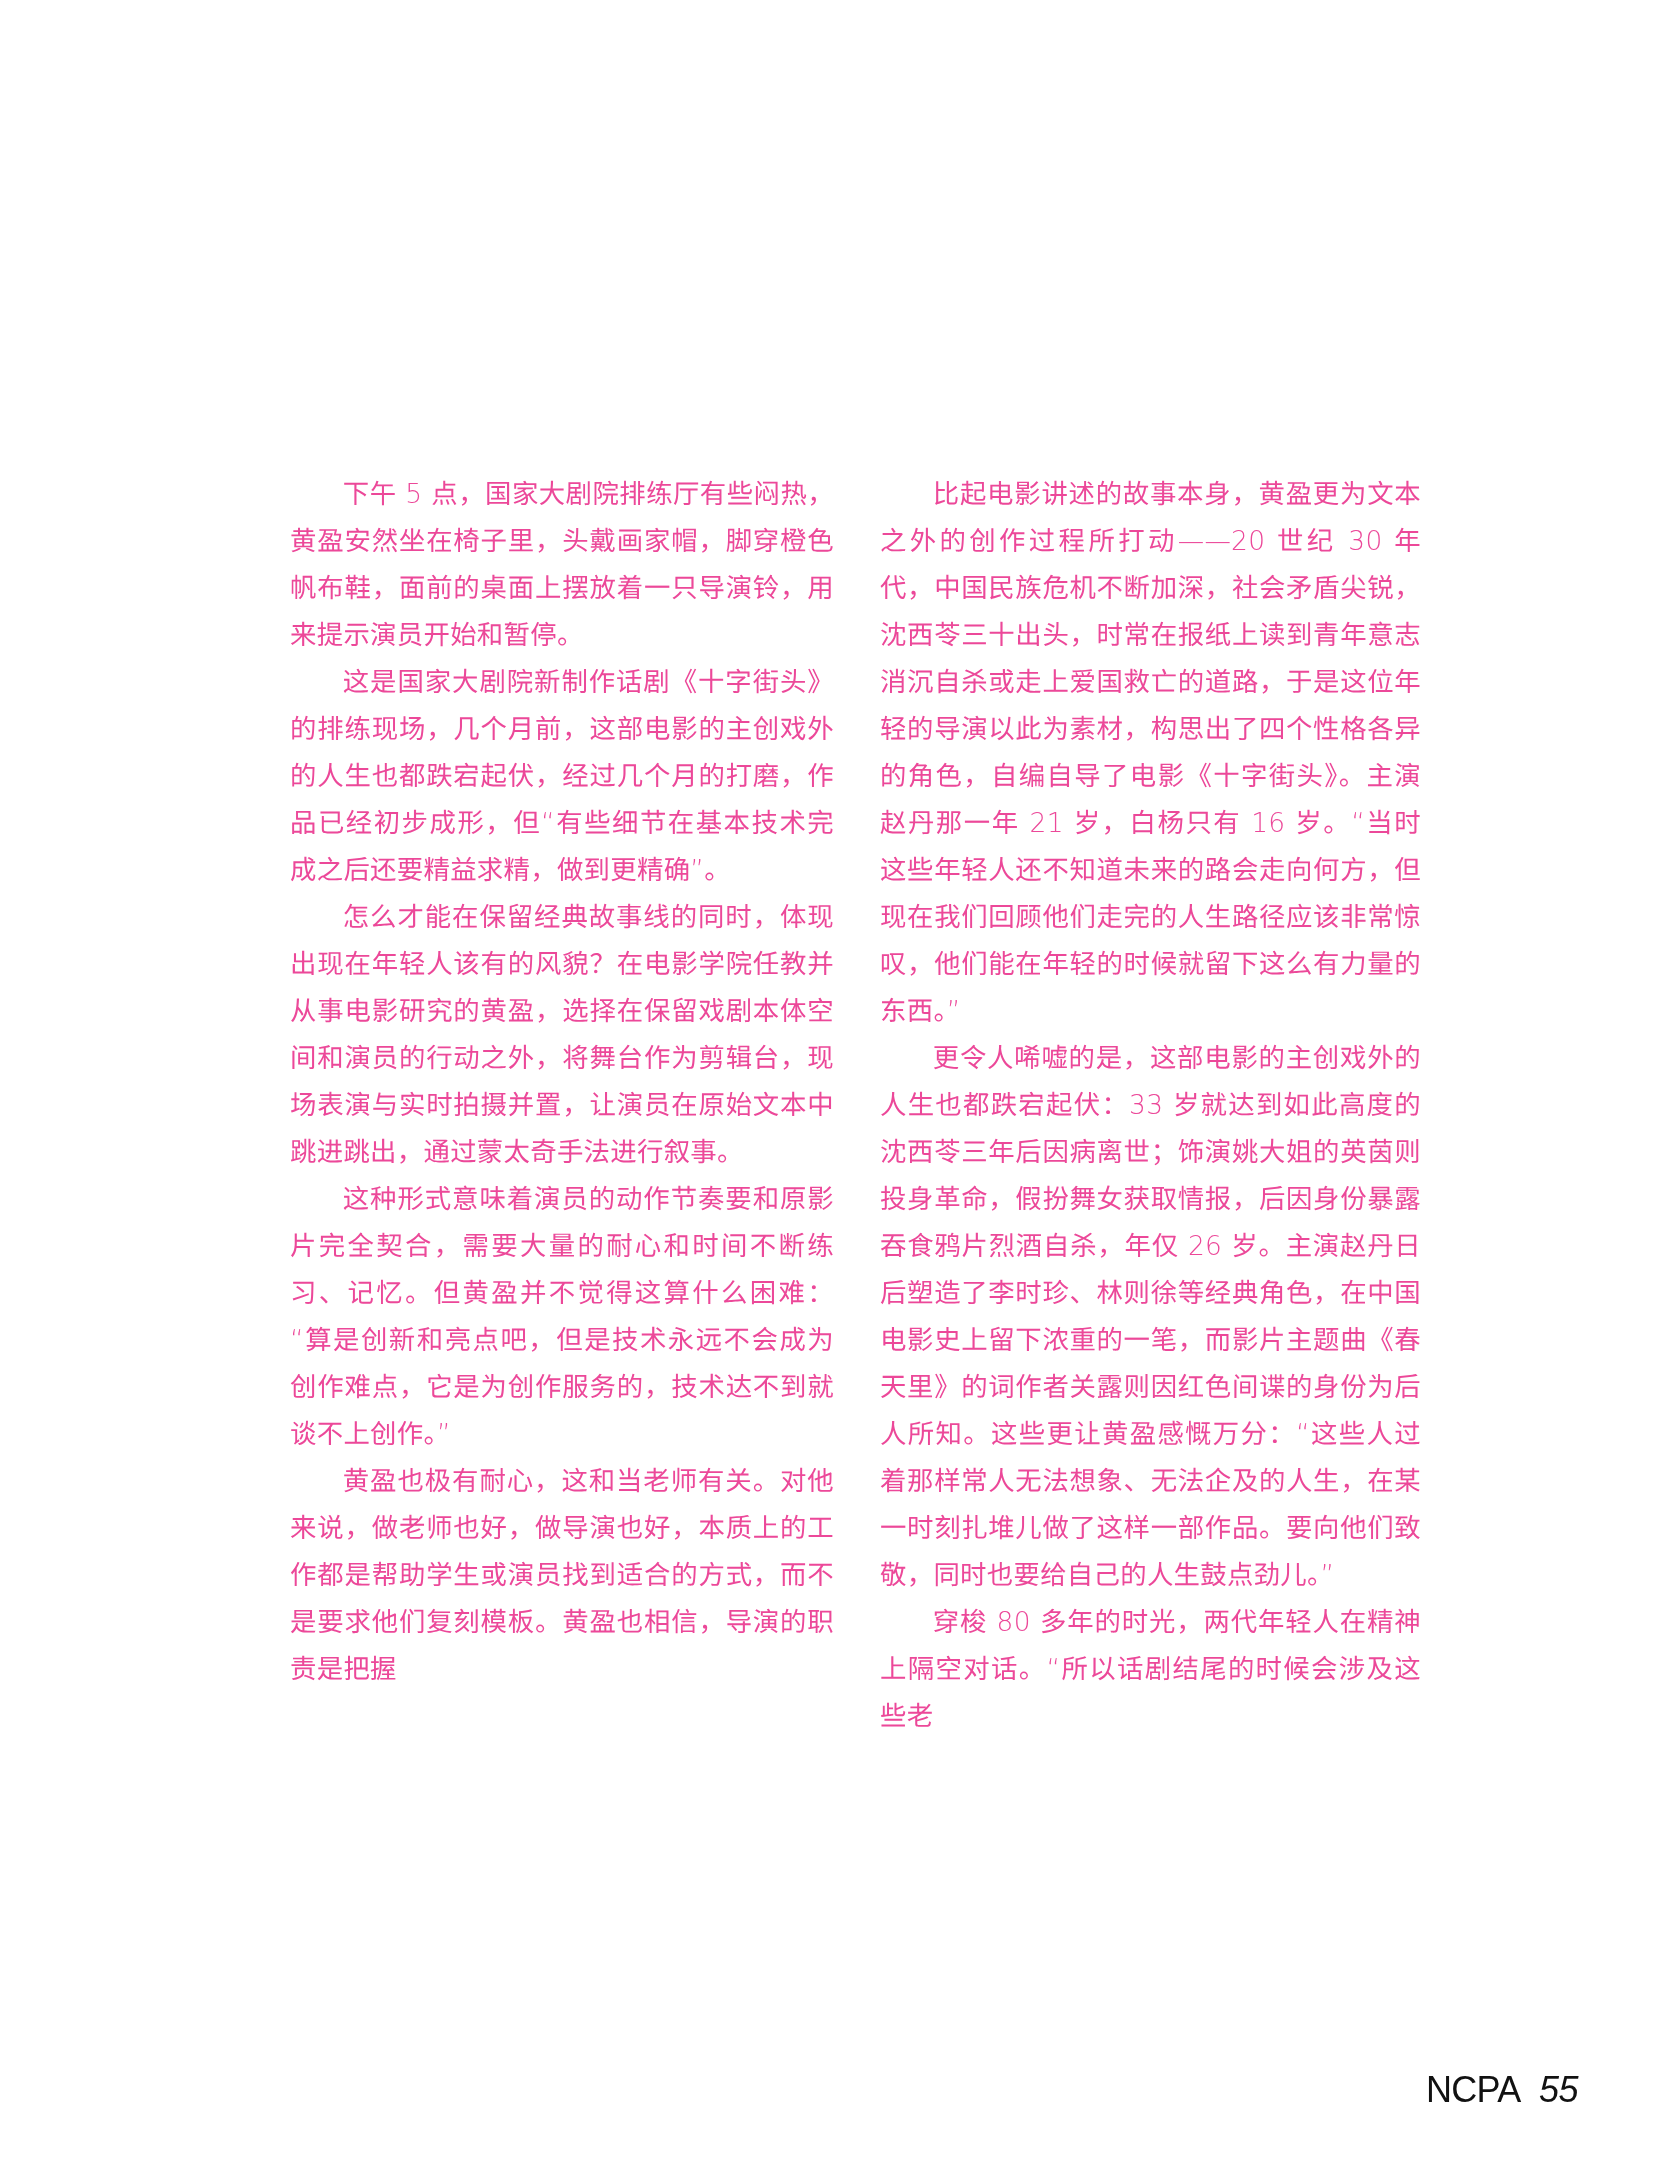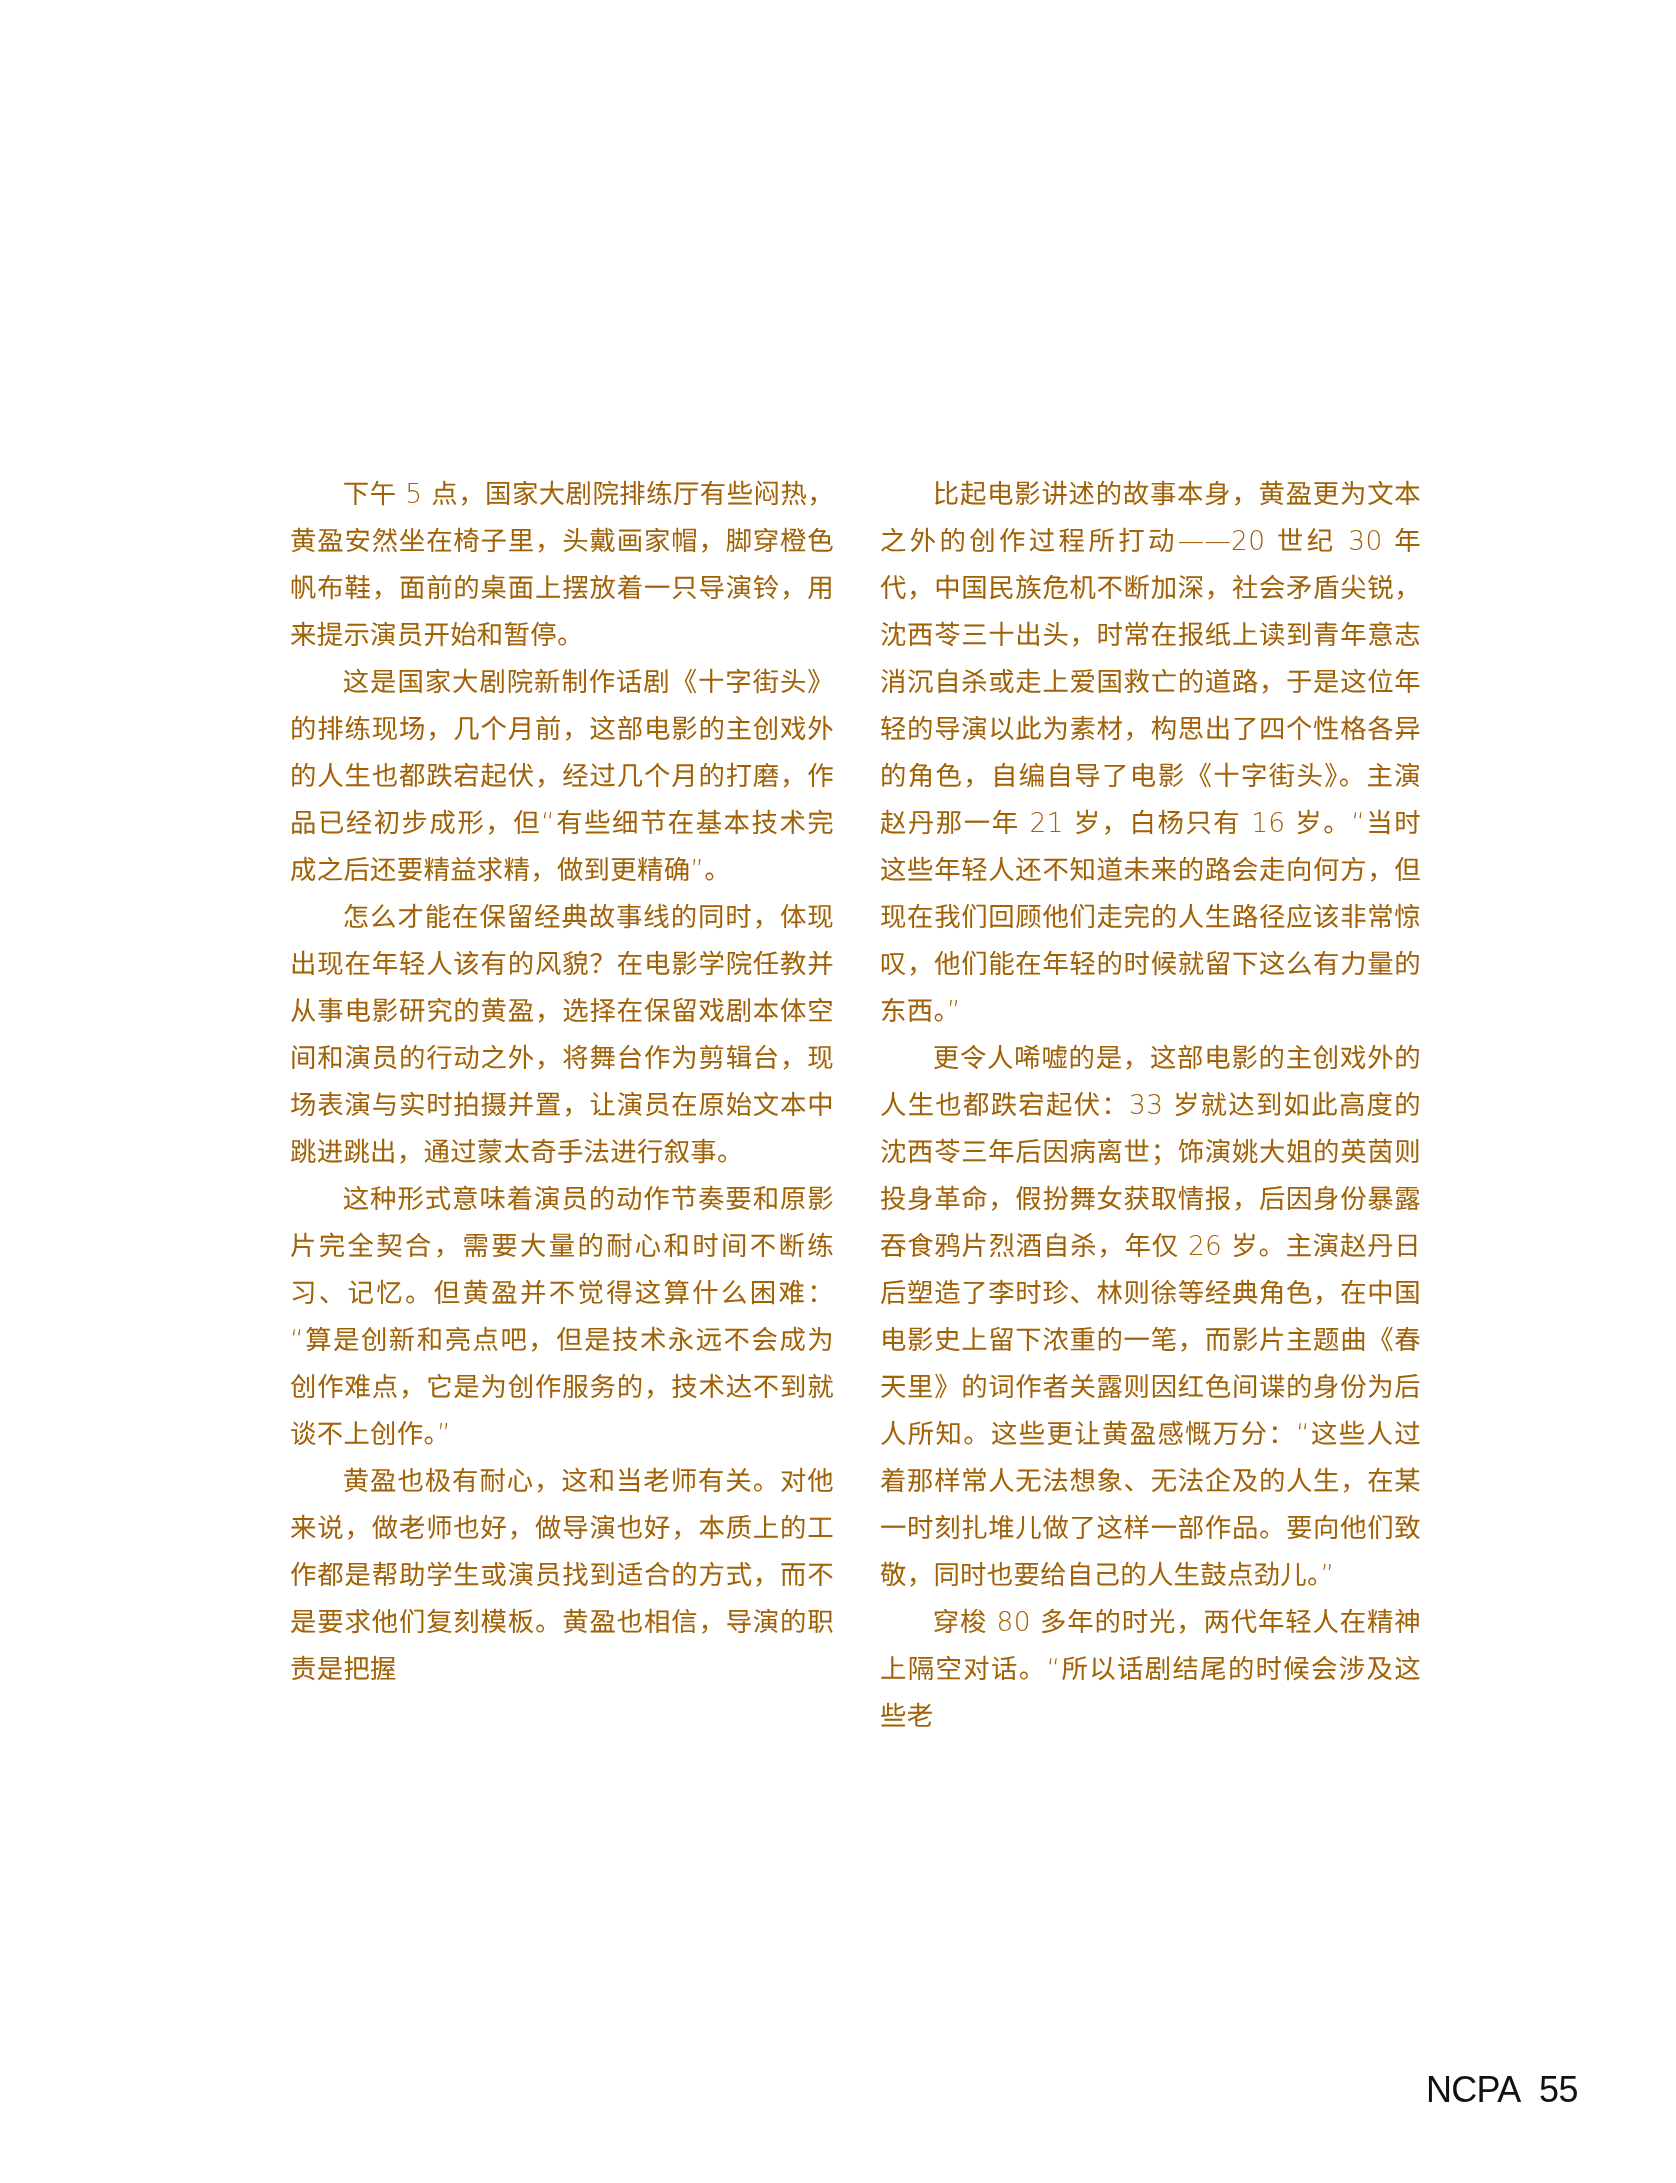--- a/index.html
+++ b/index.html
@@ -19,39 +19,39 @@
     position: absolute;
     top: 470px;
   }
   .column-left  { left: 290px;  width: 544px; }
   .column-right { left: 880px; width: 541px; }
   .para {
     margin: 0;
     font-size: 26.4px;
     line-height: 47px;
     font-weight: 300;
-    color: #a16207;
+    color: #ec4899;
     text-align: justify;
     text-justify: inter-ideograph;
     letter-spacing: 0.3px;
   }
   .para.indent { text-indent: 2em; }
   .footer {
     position: absolute;
     top: 2072px;
     left: 1426px;
     font-family: "Liberation Sans", sans-serif;
     font-size: 36px;
     line-height: 36px;
     font-weight: 400;
     color: #111111;
     letter-spacing: -0.7px;
     white-space: nowrap;
   }
-  .footer .page-num { margin-left: 18.5px; }
+  .footer .page-num { margin-left: 18.5px; font-style: italic; }
 </style>
 </head>
 <body>
 
 <div class="page">
 
   <div class="column column-left">
     <p class="para indent">下午 5 点，国家大剧院排练厅有些闷热，黄盈安然坐在椅子里，头戴画家帽，脚穿橙色帆布鞋，面前的桌面上摆放着一只导演铃，用来提示演员开始和暂停。</p>
     <p class="para indent">这是国家大剧院新制作话剧《十字街头》的排练现场，几个月前，这部电影的主创戏外的人生也都跌宕起伏，经过几个月的打磨，作品已经初步成形，但“有些细节在基本技术完成之后还要精益求精，做到更精确”。</p>
     <p class="para indent">怎么才能在保留经典故事线的同时，体现出现在年轻人该有的风貌？在电影学院任教并从事电影研究的黄盈，选择在保留戏剧本体空间和演员的行动之外，将舞台作为剪辑台，现场表演与实时拍摄并置，让演员在原始文本中跳进跳出，通过蒙太奇手法进行叙事。</p>

